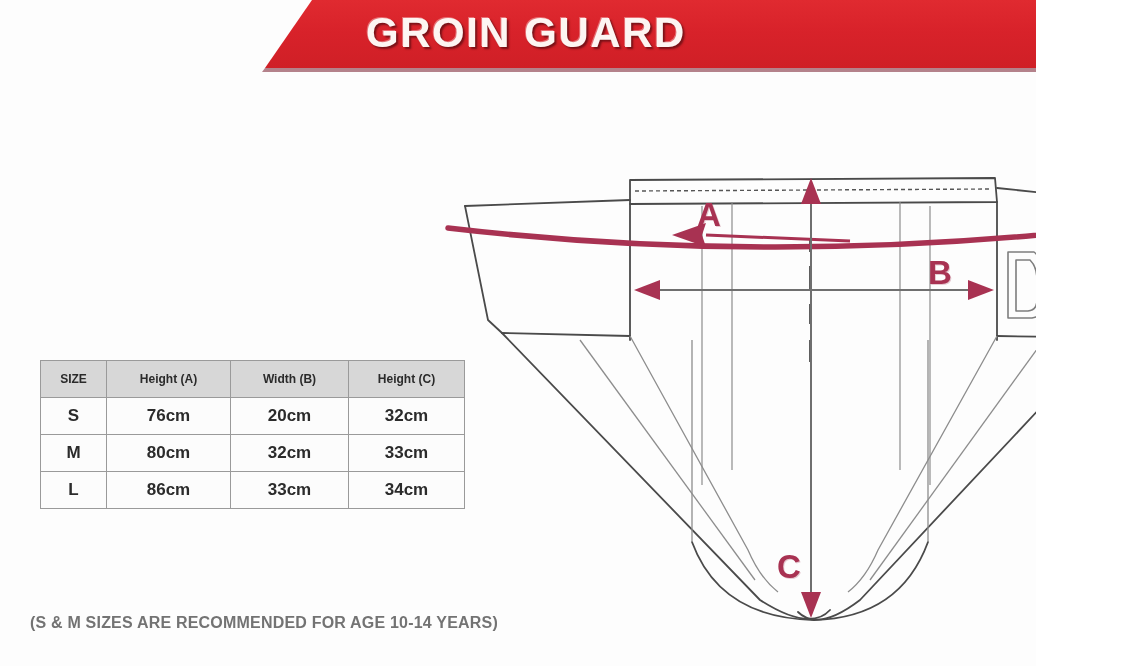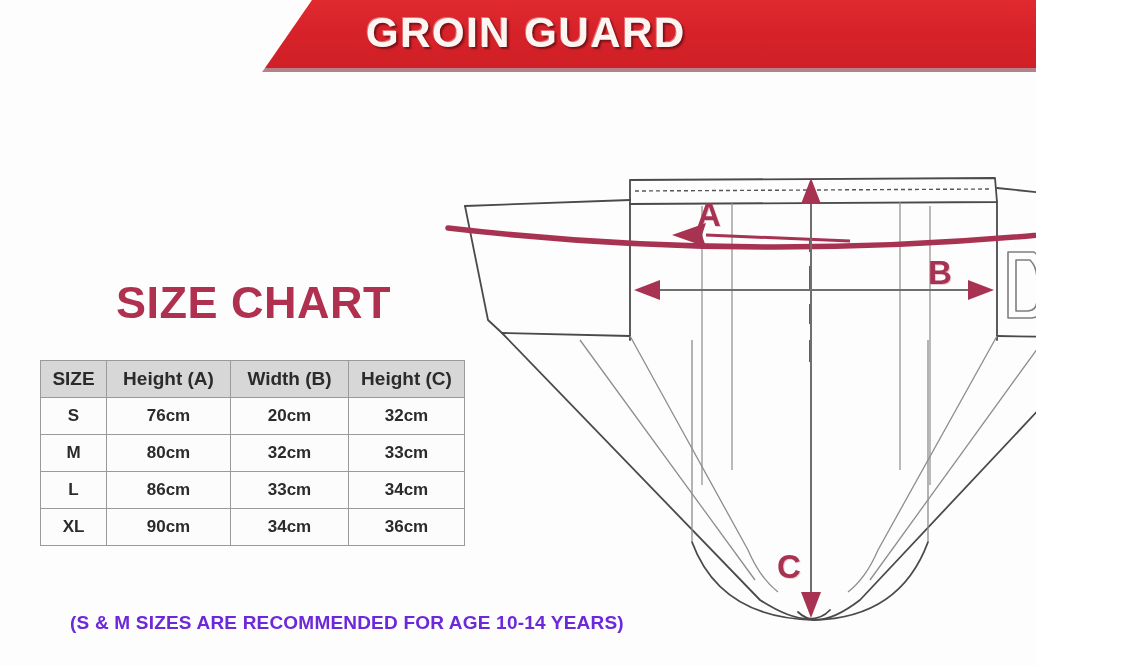--- a/index.html
+++ b/index.html
@@ -89,42 +89,41 @@
     height: 36px;
     text-align: center;
     vertical-align: middle;
     font-size: 17px;
     font-weight: 700;
     color: #2b2b2b;
     padding: 0;
   }
   .size-table thead th {
     background: #d7d7d7;
-    font-size: 19px;
+    font-size: 12px;
   }
   .size-table tbody td {
     background: #fcfcfc;
   }
   .col-size  { width: 66px; }
   .col-waist { width: 124px; }
   .col-width { width: 118px; }
   .col-height{ width: 116px; }
 
   
   .footnote {
     position: absolute;
     left: 30px;
     top: 613px;
-    font-size: 19px;
+    font-size: 16px;
     line-height: 20px;
     font-weight: 700;
     letter-spacing: 0.2px;
-    color: #6d28d9;
+    color: #737373;
     white-space: nowrap;
-    margin-left: 40px;
   }
 
   
   .diagram {
     position: absolute;
     left: 430px;
     top: 140px;
     width: 710px;
     height: 500px;
   }
@@ -146,21 +145,20 @@
 <body>
 
 <div id="page">
 
   <div class="banner">
     <div class="banner-shadow"></div>
     <div class="banner-shape"></div>
   </div>
   <div class="banner-title">GROIN GUARD</div>
 
-  <div class="size-chart-heading">SIZE CHART</div>
 
   <table class="size-table">
     <colgroup>
       <col class="col-size">
         <col class="col-waist">
         <col class="col-width">
         <col class="col-height">
     </colgroup>
     <thead>
       <tr>
@@ -182,26 +180,20 @@
         <td>80cm</td>
         <td>32cm</td>
         <td>33cm</td>
       </tr>
       <tr>
         <td>L</td>
         <td>86cm</td>
         <td>33cm</td>
         <td>34cm</td>
       </tr>
-      <tr>
-        <td>XL</td>
-        <td>90cm</td>
-        <td>34cm</td>
-        <td>36cm</td>
-      </tr>
     </tbody>
   </table>
 
   <div class="footnote">(S &amp; M SIZES ARE RECOMMENDED FOR AGE 10-14 YEARS)</div>
 
   <div class="diagram">
     <svg width="710" height="500" viewBox="0 0 710 500" xmlns="http://www.w3.org/2000/svg">
 
       <g fill="none" stroke="#4a4a4a" stroke-width="1.8" stroke-linejoin="round" stroke-linecap="round">
 

